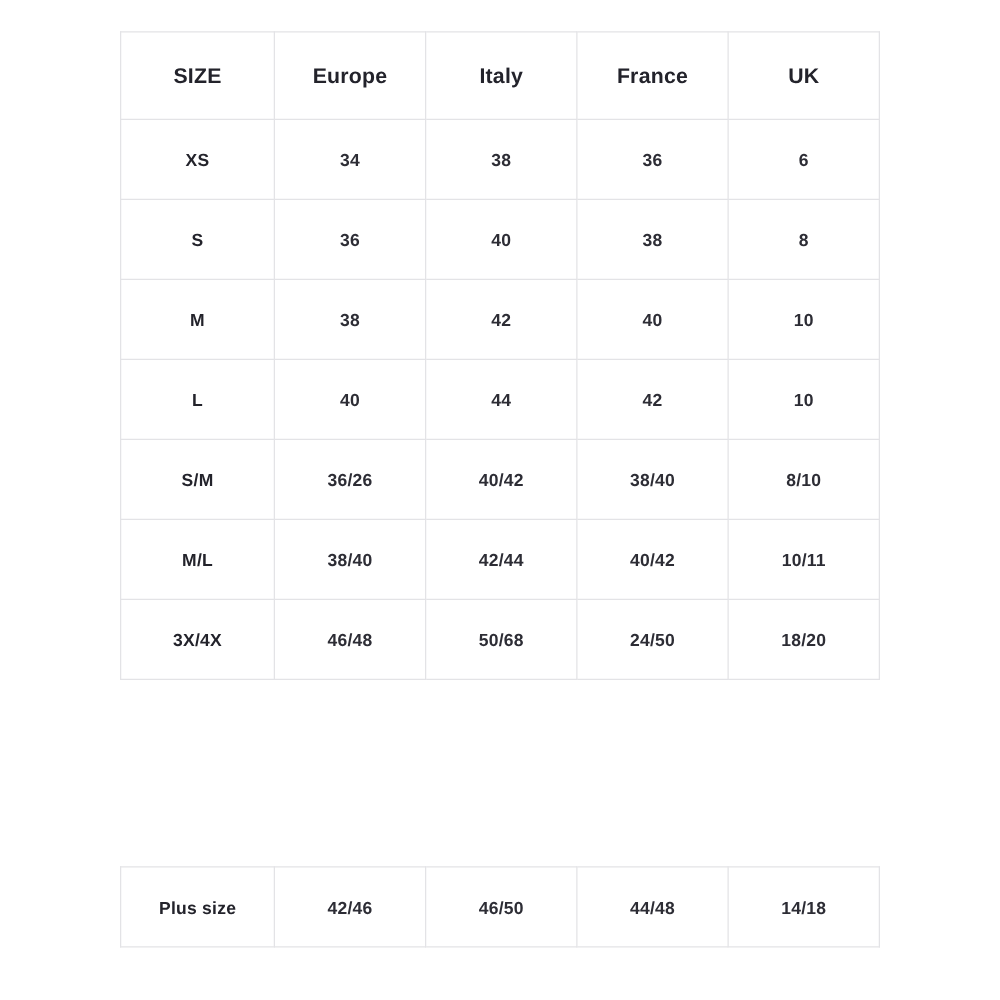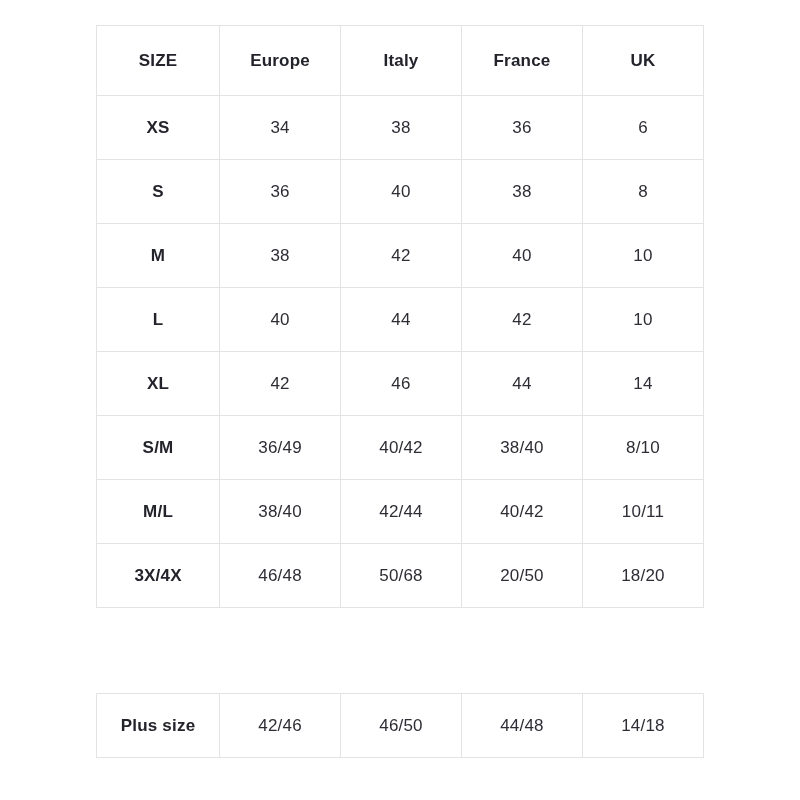--- a/index.html
+++ b/index.html
@@ -39,32 +39,32 @@
   table.size-table col.c2 { width: 116px; }
   table.size-table col.c3 { width: 116px; }
   table.size-table col.c4 { width: 116px; }
 
   table.size-table th,
   table.size-table td {
     border: 1px solid #e3e3e6;
     text-align: center;
     vertical-align: middle;
     padding: 0;
-    font-size: 17px;
+    font-size: 14px;
     letter-spacing: 0.2px;
   }
   table.size-table thead th {
     height: 69px;
     font-weight: bold;
     font-size: 17px;
     color: #23232b;
   }
   table.size-table tbody td {
     height: 63px;
-    font-weight: normal;
+    font-weight: bold;
     color: #2d2d35;
   }
   table.size-table tbody td.rowhead {
     font-weight: bold;
     color: #23232b;
   }
   .secondary table.size-table tbody td {
     height: 63px;
   }
 </style>
@@ -114,45 +114,38 @@
           <td>10</td>
         </tr>
         <tr>
           <td class="rowhead">L</td>
           <td>40</td>
           <td>44</td>
           <td>42</td>
           <td>10</td>
         </tr>
         <tr>
-          <td class="rowhead">XL</td>
-          <td>42</td>
-          <td>46</td>
-          <td>44</td>
-          <td>14</td>
-        </tr>
-        <tr>
           <td class="rowhead">S/M</td>
-          <td>36/49</td>
+          <td>36/26</td>
           <td>40/42</td>
           <td>38/40</td>
           <td>8/10</td>
         </tr>
         <tr>
           <td class="rowhead">M/L</td>
           <td>38/40</td>
           <td>42/44</td>
           <td>40/42</td>
           <td>10/11</td>
         </tr>
         <tr>
           <td class="rowhead">3X/4X</td>
           <td>46/48</td>
           <td>50/68</td>
-          <td>20/50</td>
+          <td>24/50</td>
           <td>18/20</td>
         </tr>
       </tbody>
     </table>
   </div>
 
   <div class="table-wrap secondary">
     <table class="size-table">
       <colgroup>
         <col class="c0">

